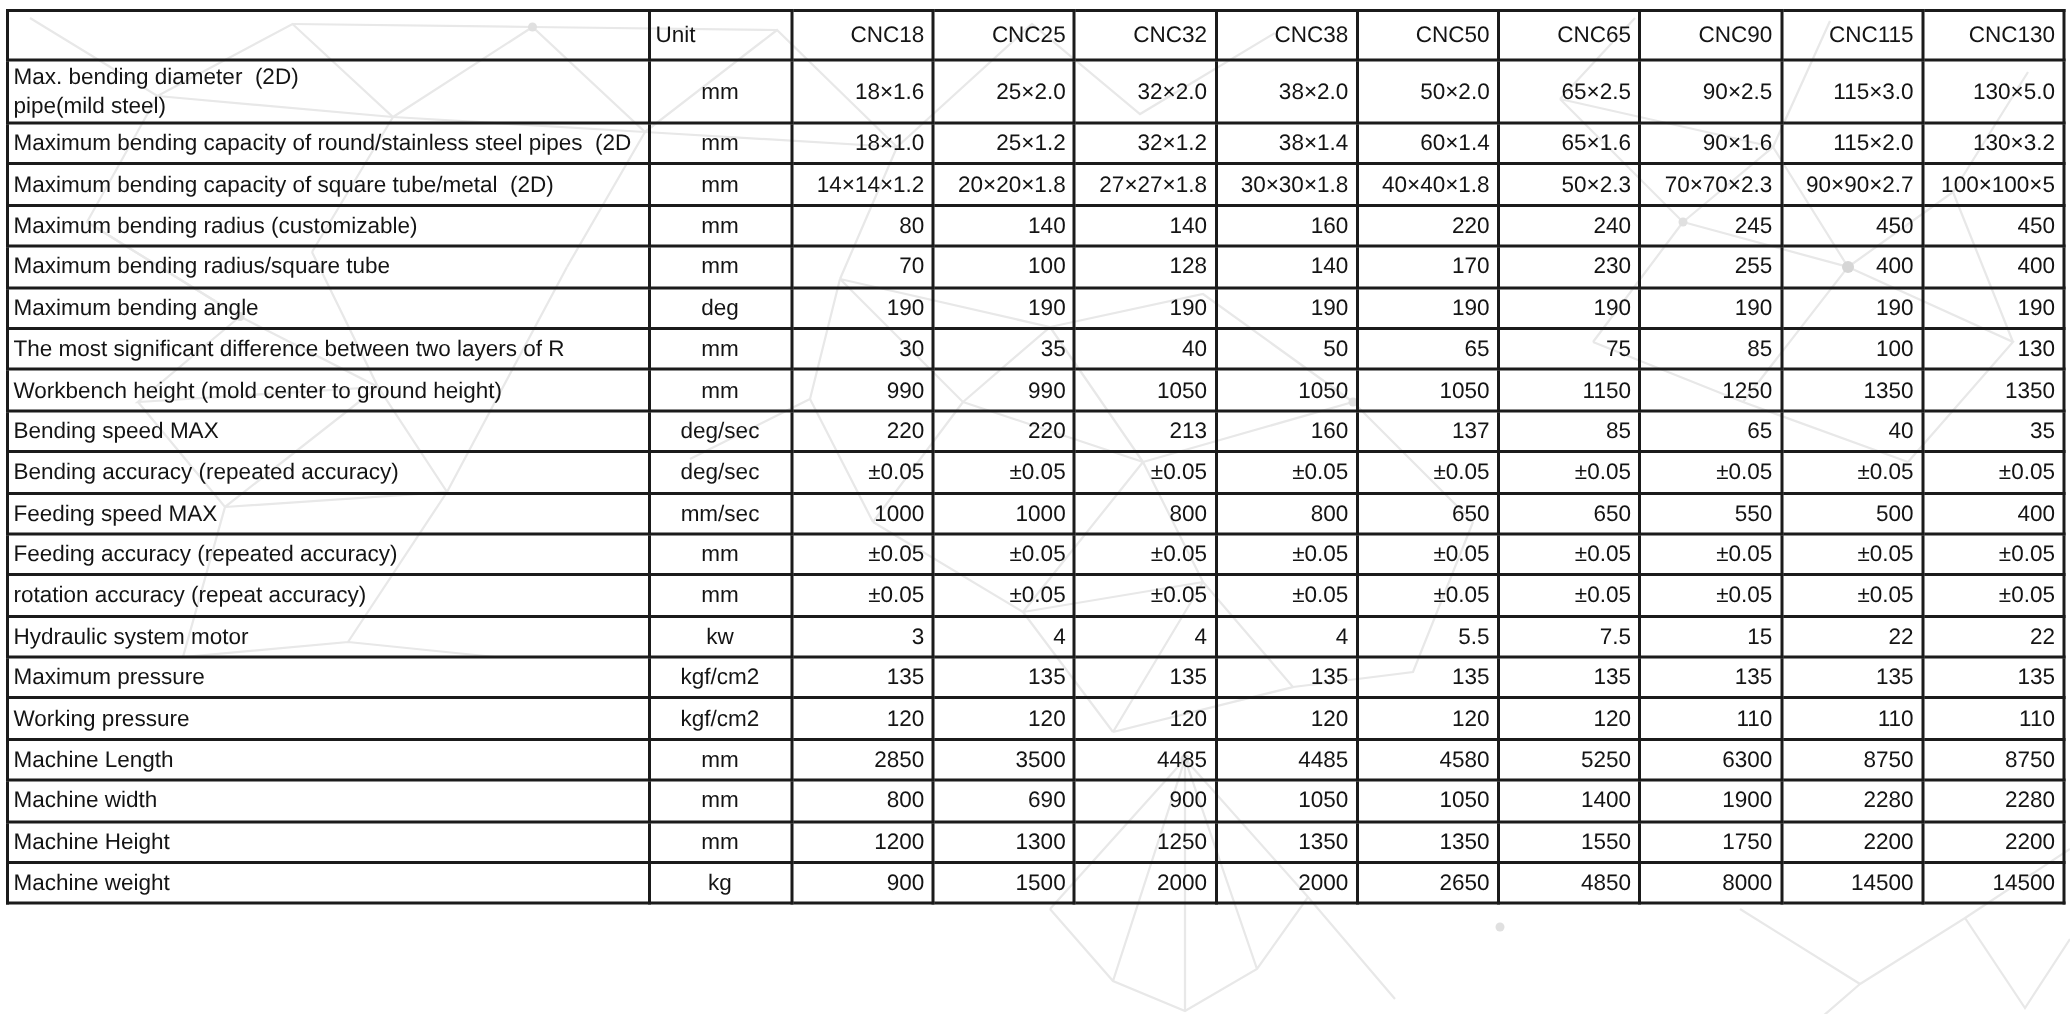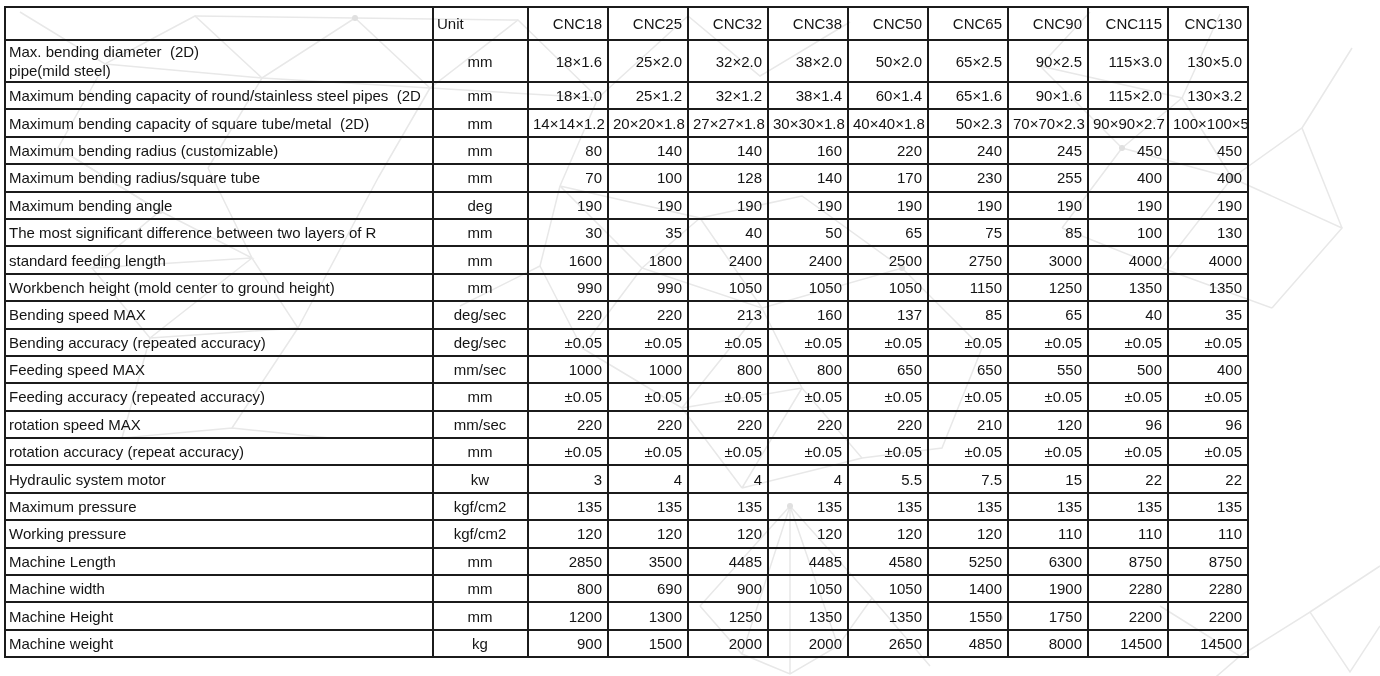--- a/index.html
+++ b/index.html
@@ -20,21 +20,21 @@
     position: absolute;
     left: 0;
     top: 0;
     z-index: 0;
   }
   table.spec-table {
     position: relative;
     z-index: 1;
     border-collapse: collapse;
     table-layout: fixed;
-    width: 1245px;
+    width: 1373px;
     margin: 6px 0 0 4px;
     background: transparent;
     padding-left: 44px;
   }
   .spec-table th, .spec-table td {
     border: 2px solid var(--border-color, #1b1b1b);
     font-size: 15px;
     font-weight: 400;
     color: var(--text-color, #141414);
     background: transparent;
@@ -209,33 +209,20 @@
           <td class="num">35</td>
           <td class="num">40</td>
           <td class="num">50</td>
           <td class="num">65</td>
           <td class="num">75</td>
           <td class="num">85</td>
           <td class="num">100</td>
           <td class="num">130</td>
         </tr>
         <tr>
-          <td class="label">standard feeding length</td>
-          <td class="unit">mm</td>
-          <td class="num">1600</td>
-          <td class="num">1800</td>
-          <td class="num">2400</td>
-          <td class="num">2400</td>
-          <td class="num">2500</td>
-          <td class="num">2750</td>
-          <td class="num">3000</td>
-          <td class="num">4000</td>
-          <td class="num">4000</td>
-        </tr>
-        <tr>
           <td class="label">Workbench height (mold center to ground height)</td>
           <td class="unit">mm</td>
           <td class="num">990</td>
           <td class="num">990</td>
           <td class="num">1050</td>
           <td class="num">1050</td>
           <td class="num">1050</td>
           <td class="num">1150</td>
           <td class="num">1250</td>
           <td class="num">1350</td>
@@ -287,33 +274,20 @@
           <td class="num">±0.05</td>
           <td class="num">±0.05</td>
           <td class="num">±0.05</td>
           <td class="num">±0.05</td>
           <td class="num">±0.05</td>
           <td class="num">±0.05</td>
           <td class="num">±0.05</td>
           <td class="num">±0.05</td>
         </tr>
         <tr>
-          <td class="label">rotation speed MAX</td>
-          <td class="unit">mm/sec</td>
-          <td class="num">220</td>
-          <td class="num">220</td>
-          <td class="num">220</td>
-          <td class="num">220</td>
-          <td class="num">220</td>
-          <td class="num">210</td>
-          <td class="num">120</td>
-          <td class="num">96</td>
-          <td class="num">96</td>
-        </tr>
-        <tr>
           <td class="label">rotation accuracy (repeat accuracy)</td>
           <td class="unit">mm</td>
           <td class="num">±0.05</td>
           <td class="num">±0.05</td>
           <td class="num">±0.05</td>
           <td class="num">±0.05</td>
           <td class="num">±0.05</td>
           <td class="num">±0.05</td>
           <td class="num">±0.05</td>
           <td class="num">±0.05</td>

